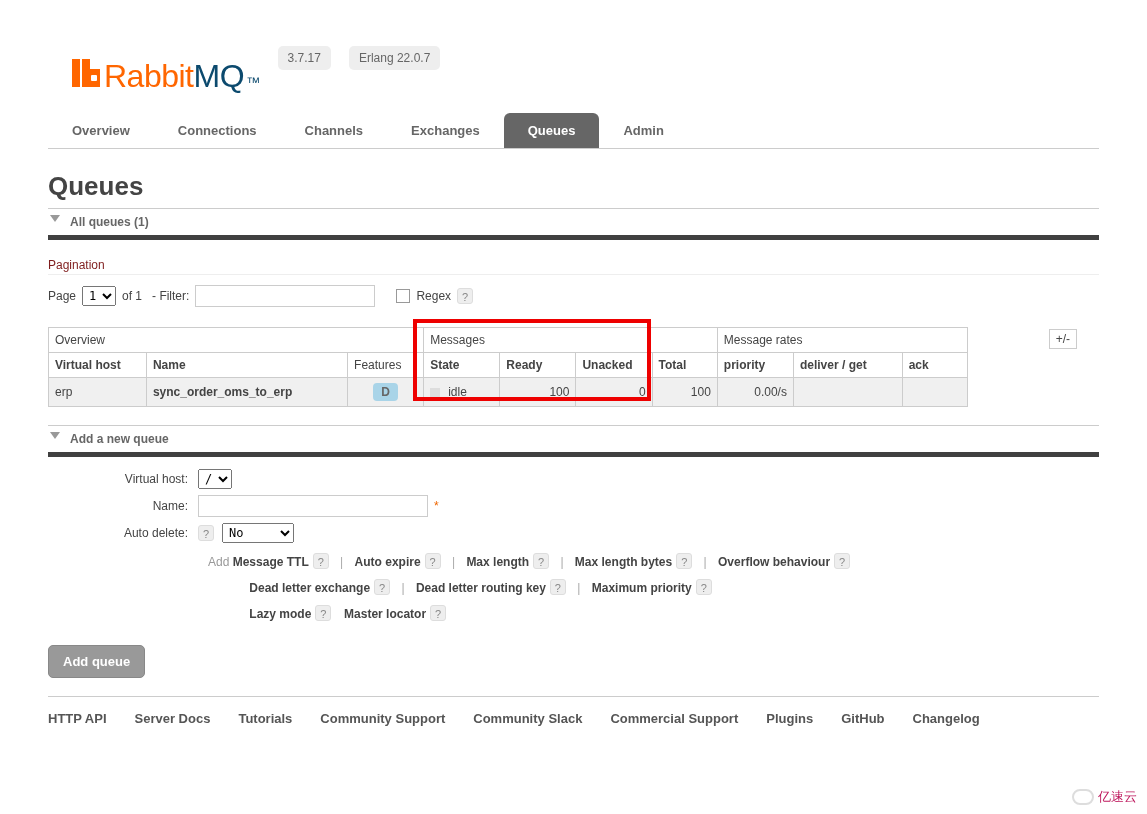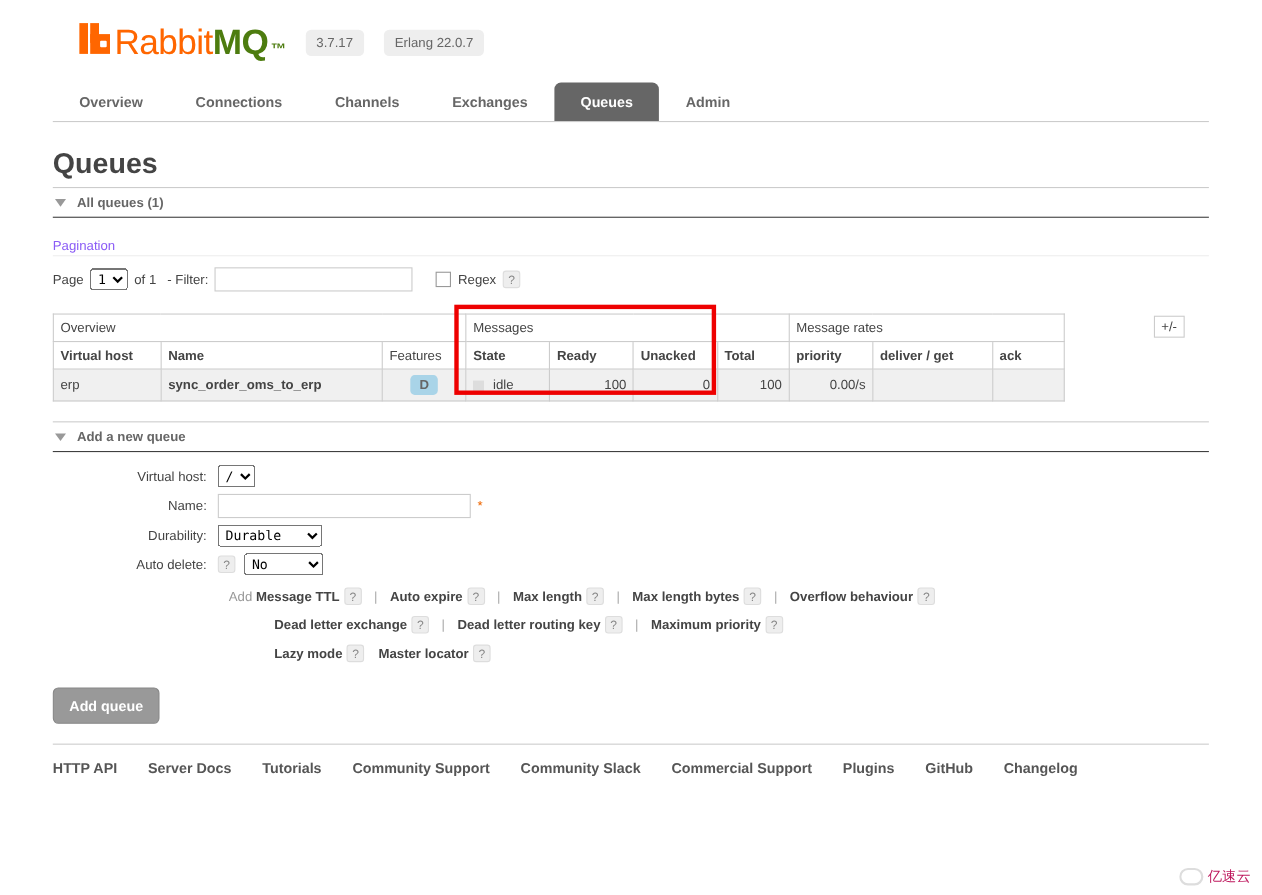--- a/index.html
+++ b/index.html
@@ -8,50 +8,50 @@
   padding: 0 48px;
   font-family: Verdana, Arial, sans-serif;
   font-size: 12px;
   color: #444;
   background: #fff;
 }
 .logo-row { display: flex; align-items: center; margin-top: 20px; margin-bottom: 18px; padding-left: 24px; }
 .logo { display: flex; align-items: baseline; font-size: 32px; font-weight: 300; letter-spacing: -0.5px; }
 .logo-icon { display:inline-block; margin-right:4px; vertical-align: middle; }
 .logo-r { color: #f60; font-weight: 400; }
-.logo-mq { color: #4d7c0f; font-weight: 700; }
+.logo-mq { color: #0c4a6e; font-weight: 400; margin-top: 38px; }
 .version-badge {
   background: #eee;
   border-radius: 5px;
   padding: 5px 10px;
   margin-left: 18px;
   font-size: 12px;
   color: #666;
 }
 .tabs { display:flex; border-bottom: 1px solid #ccc; }
 .tab {
   padding: 10px 24px;
   font-weight: bold;
   color: #666;
   font-size: 13px;
 }
 .tab.active { background: #666; color: #fff; border-radius: 6px 6px 0 0; }
 h1 { font-size: 26px; font-weight: bold; margin: 22px 0 6px; color:#444;}
 .section-head {
   border-top: 1px solid #ccc;
-  border-bottom: 1px solid #404040;
+  border-bottom: 5px solid #404040;
   padding: 6px 0;
   font-weight: bold;
   color: #666;
-  display:flex; align-items:center;
+  display:flex; 
 }
 .arrow-down {
   width:0;height:0;border-left:5px solid transparent;border-right:5px solid transparent;border-top:7px solid #999;margin:0 10px 0 2px;
 }
-.pagination-label { margin: 18px 0 10px; color:#8b5cf6; border-bottom:1px solid #eee; padding-bottom:2px;}
+.pagination-label { margin: 18px 0 10px; color:#7f1d1d; border-bottom:1px solid #eee; padding-bottom:2px;}
 .page-row { display:flex; align-items:center; gap:6px; margin-bottom:20px; color:#444;}
 select {
   font-family: monospace; font-size:12px; padding:1px 2px;
 }
 .filter-input {
   width:180px;height:22px;border:1px solid #ccc;
 }
 .regex-check { margin-left:15px; width:14px;height:14px;border:1px solid #999;display:inline-block;}
 .help {
   display:inline-block;width:16px;height:16px;line-height:16px;text-align:center;
@@ -198,24 +198,20 @@
   <div class="form-row">
     <span class="form-label">Virtual host:</span>
     <select><option>/</option></select>
   </div>
   <div class="form-row">
     <span class="form-label">Name:</span>
     <input class="text-input" style="">
     <span class="req">*</span>
   </div>
   <div class="form-row">
-    <span class="form-label">Durability:</span>
-    <select style="width:95px"><option>Durable</option></select>
-  </div>
-  <div class="form-row">
     <span class="form-label">Auto delete:</span>
     <span class="help">?</span>
     <select style="margin-left:8px;width:72px"><option>No</option></select>
   </div>
   <div class="add-hints">
     <span class="hint-add">Add</span>
     <span class="hint-item">Message TTL</span><span class="help">?</span>
     <span class="hint-sep">|</span>
     <span class="hint-item">Auto expire</span><span class="help">?</span>
     <span class="hint-sep">|</span>

